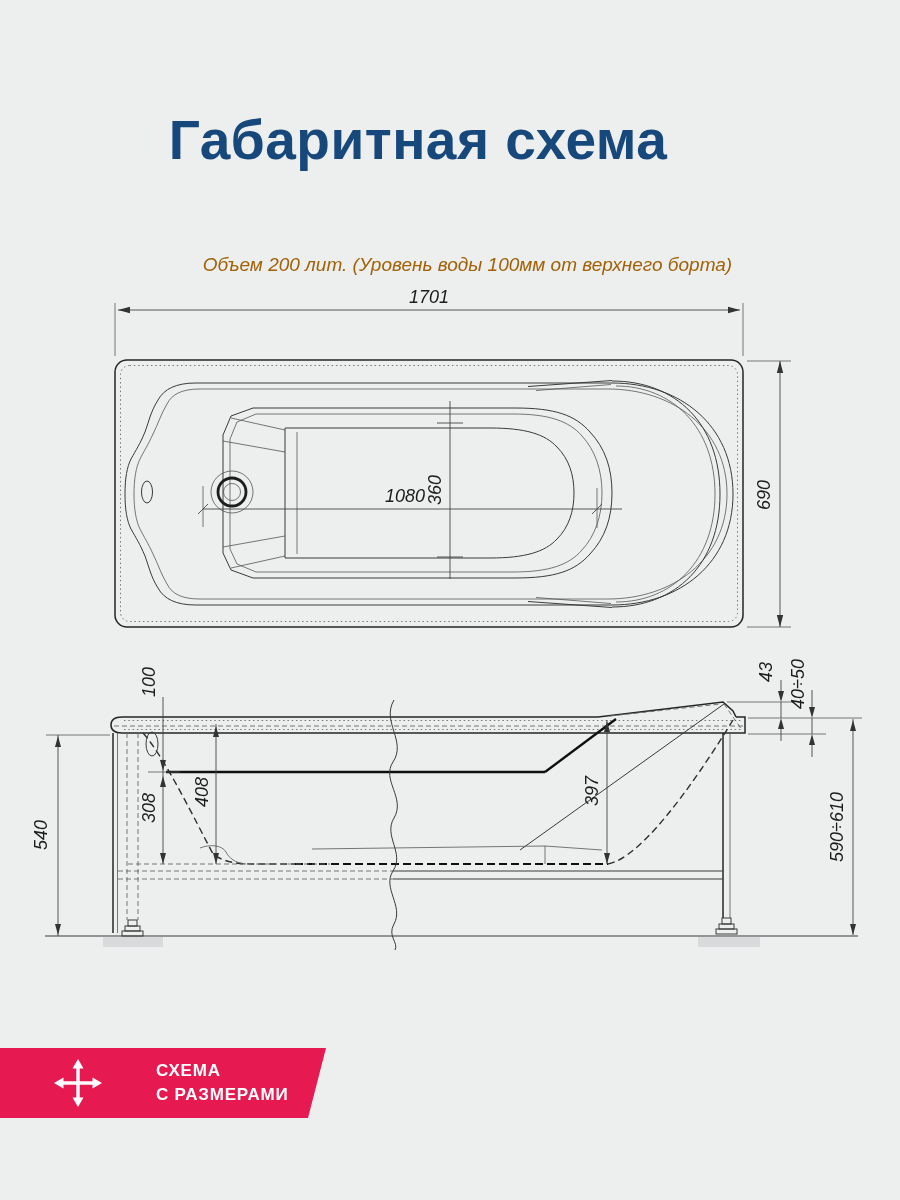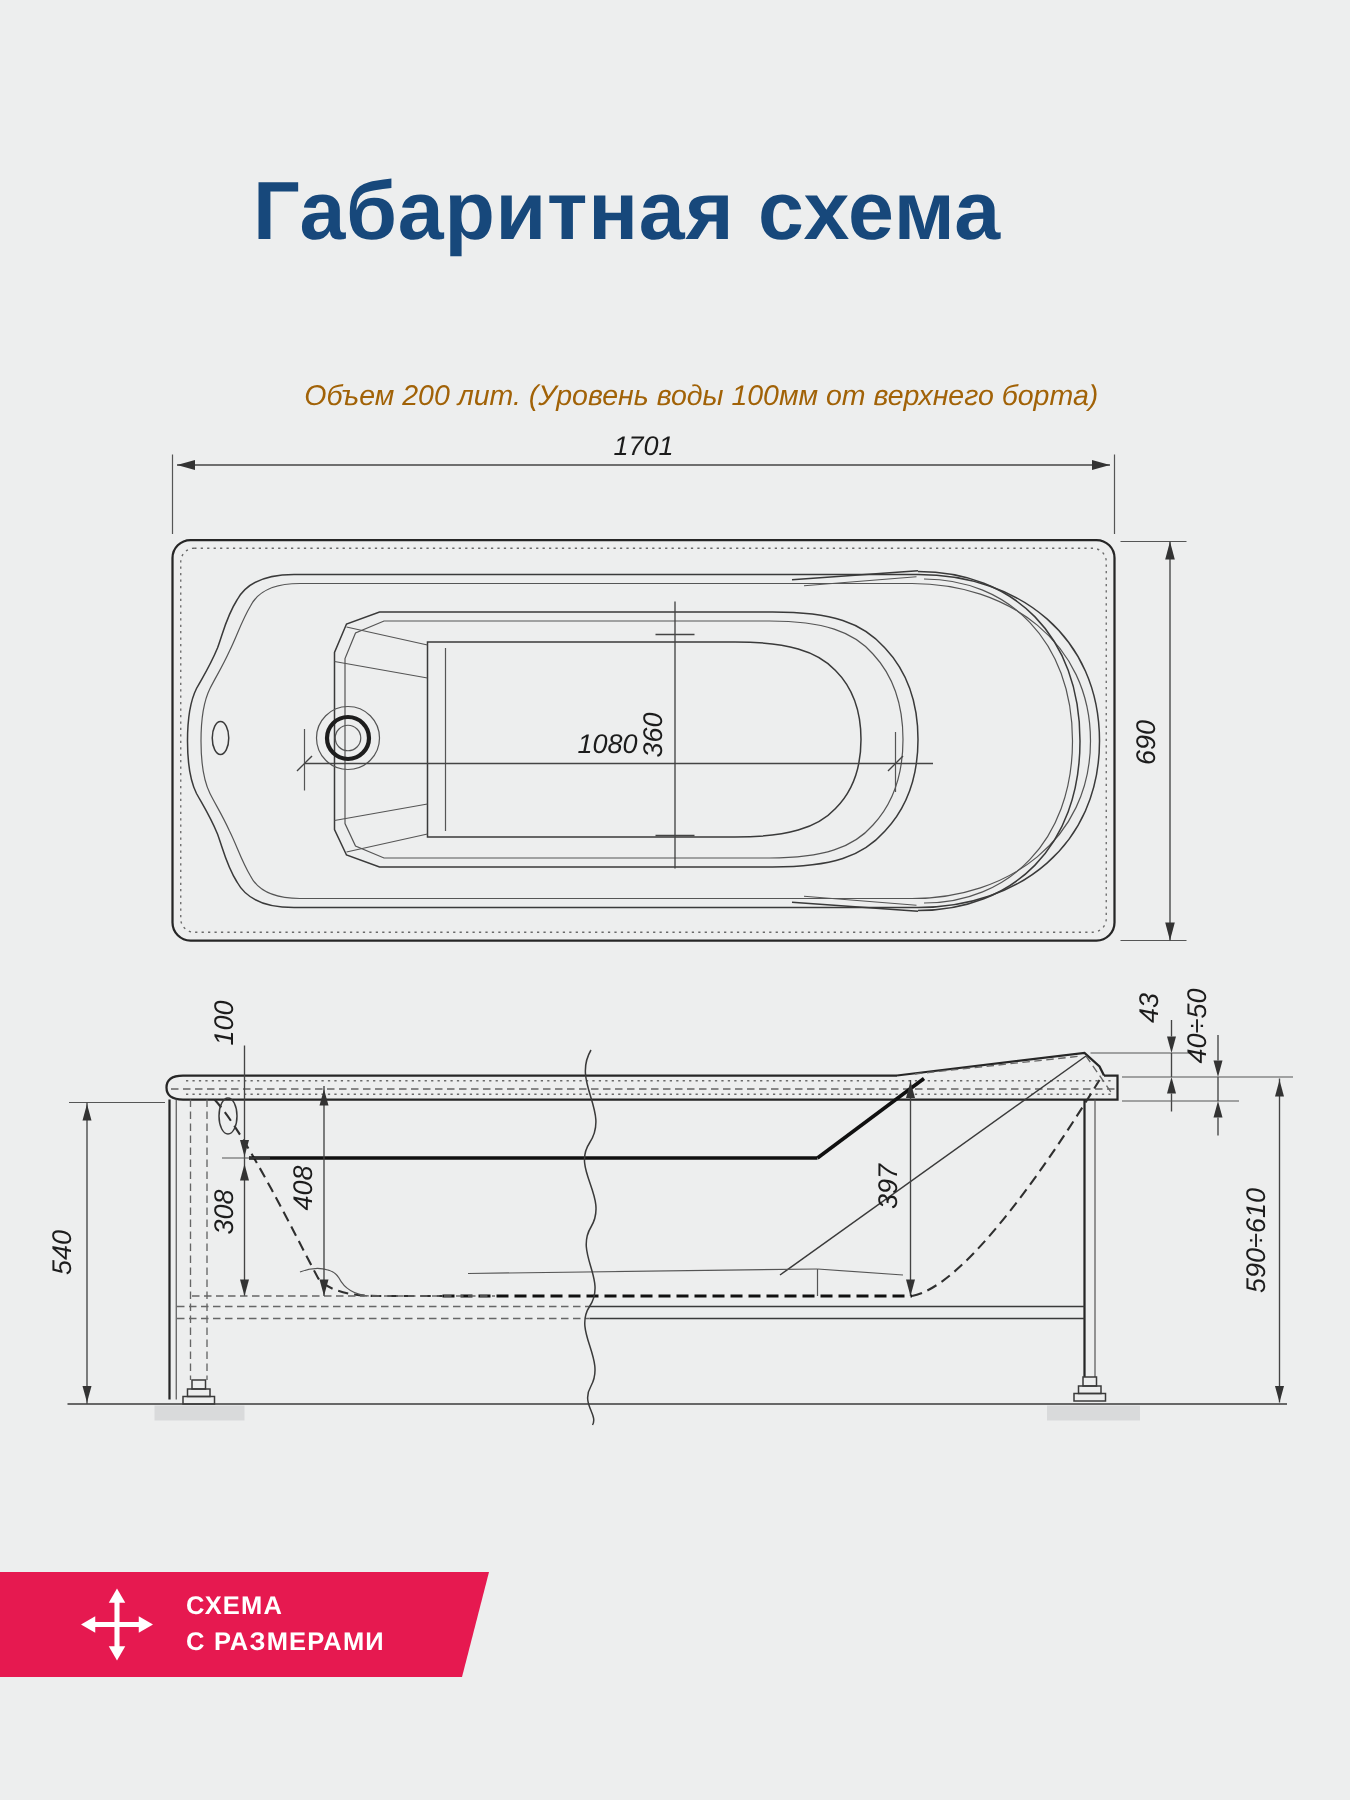--- a/index.html
+++ b/index.html
@@ -19,21 +19,21 @@
   .bold{stroke:#101010;stroke-width:2.4;fill:none;}
   .dash{stroke:#2f2f2f;stroke-width:1.4;fill:none;stroke-dasharray:7 4;}
   .dashb{stroke:#101010;stroke-width:2.1;fill:none;stroke-dasharray:8 4;}
   .dashf{stroke:#666;stroke-width:.9;fill:none;stroke-dasharray:5 3;}
   .dots{stroke:#6a6a6a;stroke-width:.9;fill:none;stroke-dasharray:1.5 2.8;}
   .arr{fill:#333;stroke:none;}
   .shade{fill:#d9dadb;stroke:none;}
   
   .banner{position:absolute;left:0;top:1048px;width:326px;height:70px;background:#e61950;
           clip-path:polygon(0 0,100% 0,calc(100% - 18px) 100%,0 100%);
-          display:flex;align-items:center;}
+          display:flex;align-items:center;gap:32px;}
   .banner .ico{margin-left:52px;width:52px;height:52px;flex:0 0 auto;}
   .banner .txt{margin-left:20px;color:#fff;font-weight:bold;font-size:17px;
                letter-spacing:.8px;line-height:1.4;white-space:nowrap;}
 </style>
 </head>
 <body>
 
 <div id="canvas">
 
   <div class="title">Габаритная схема</div>

